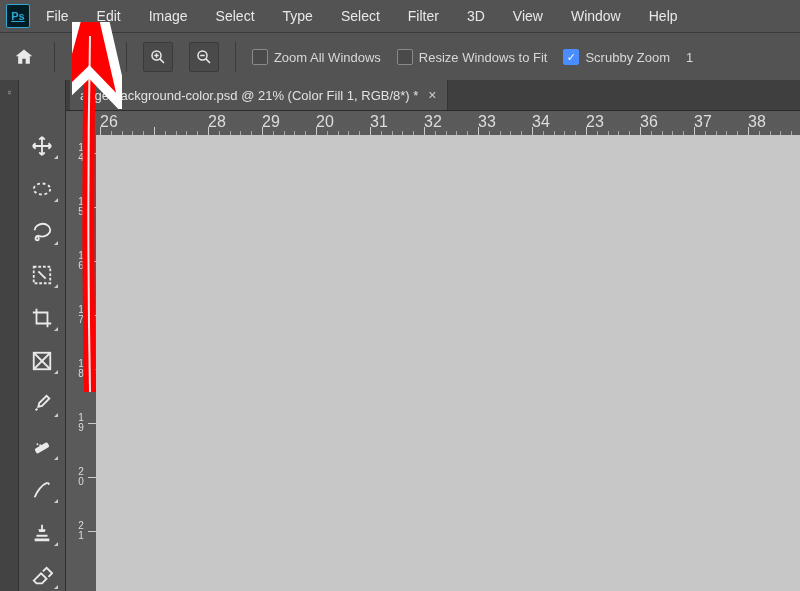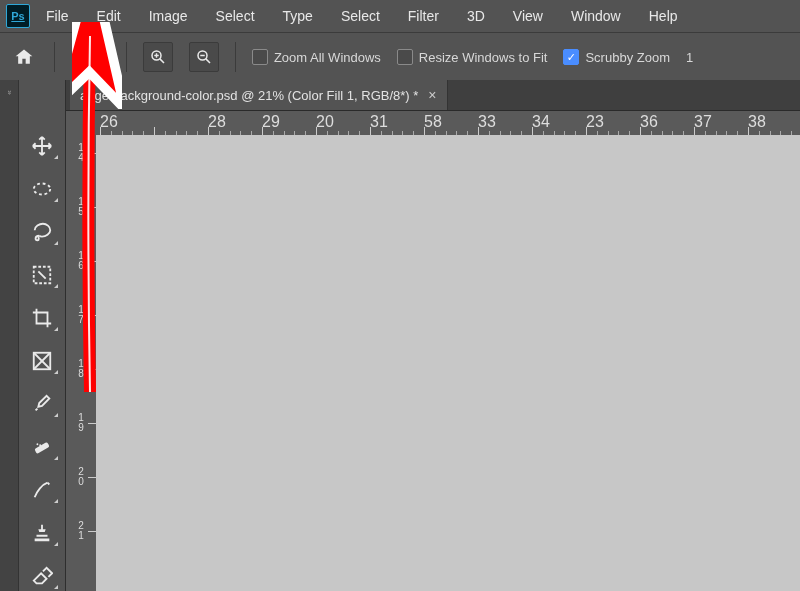--- a/index.html
+++ b/index.html
@@ -404,21 +404,21 @@
           <div class="tick" style="left: 220px;">20</div>
           <div class="minor" style="left: 230.8px;"></div>
           <div class="minor" style="left: 241.6px;"></div>
           <div class="minor" style="left: 252.4px;"></div>
           <div class="minor" style="left: 263.2px;"></div>
           <div class="tick" style="left: 274px;">31</div>
           <div class="minor" style="left: 284.8px;"></div>
           <div class="minor" style="left: 295.6px;"></div>
           <div class="minor" style="left: 306.4px;"></div>
           <div class="minor" style="left: 317.2px;"></div>
-          <div class="tick" style="left: 328px;">58</div>
+          <div class="tick" style="left: 328px;">32</div>
           <div class="minor" style="left: 338.8px;"></div>
           <div class="minor" style="left: 349.6px;"></div>
           <div class="minor" style="left: 360.4px;"></div>
           <div class="minor" style="left: 371.2px;"></div>
           <div class="tick" style="left: 382px;">33</div>
           <div class="minor" style="left: 392.8px;"></div>
           <div class="minor" style="left: 403.6px;"></div>
           <div class="minor" style="left: 414.4px;"></div>
           <div class="minor" style="left: 425.2px;"></div>
           <div class="tick" style="left: 436px;">34</div>

